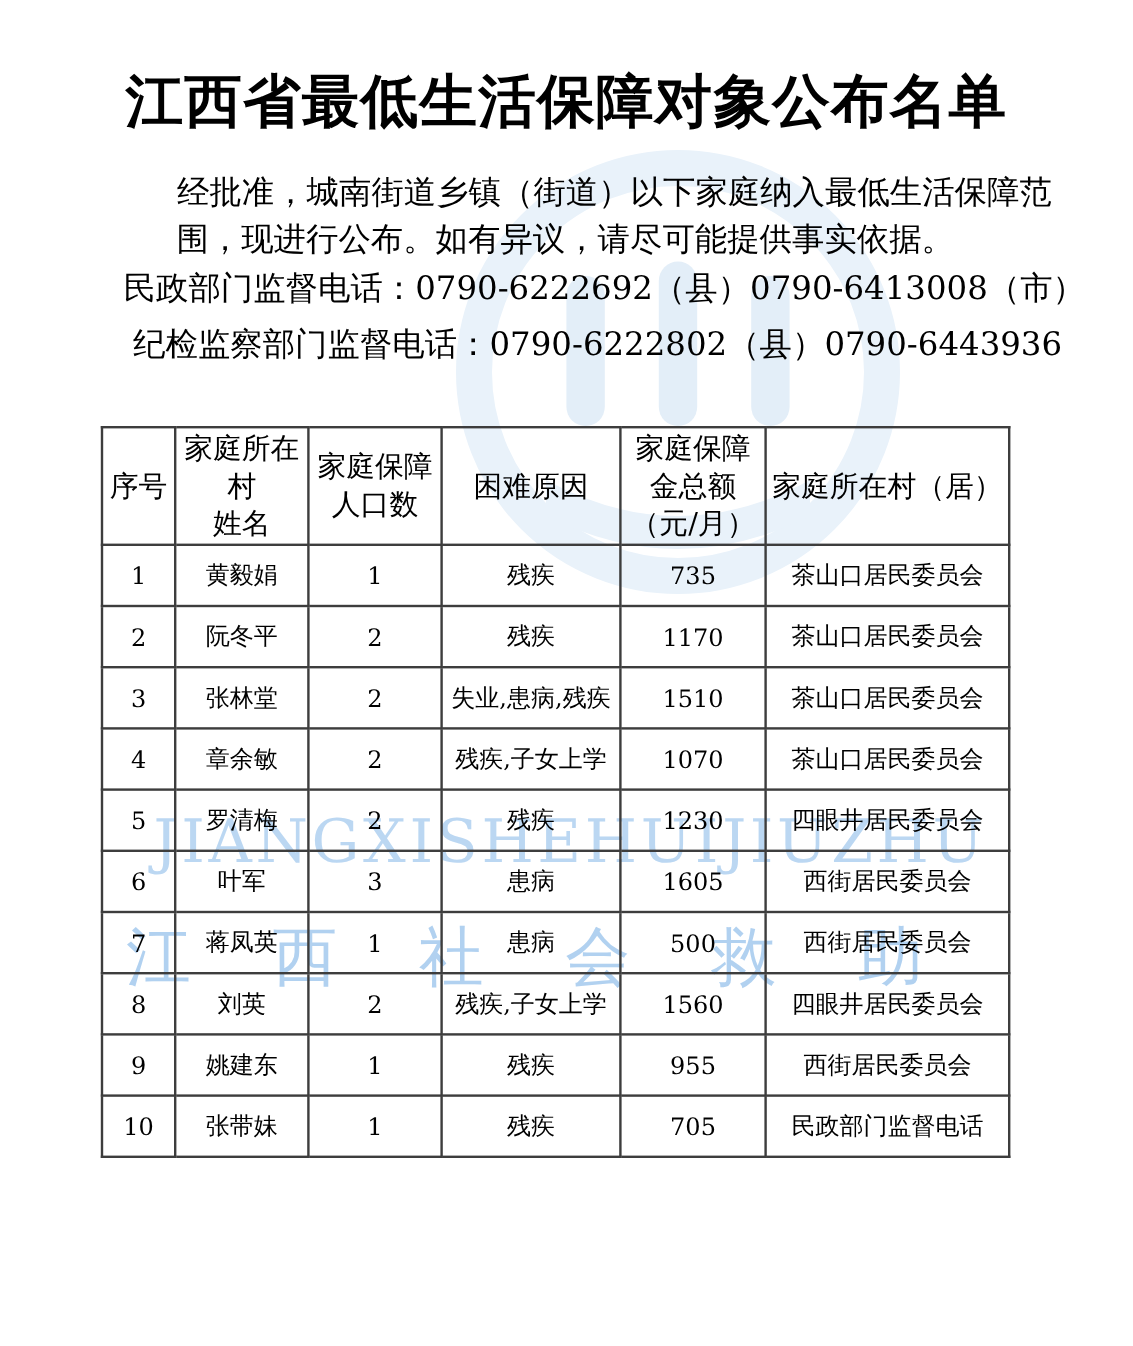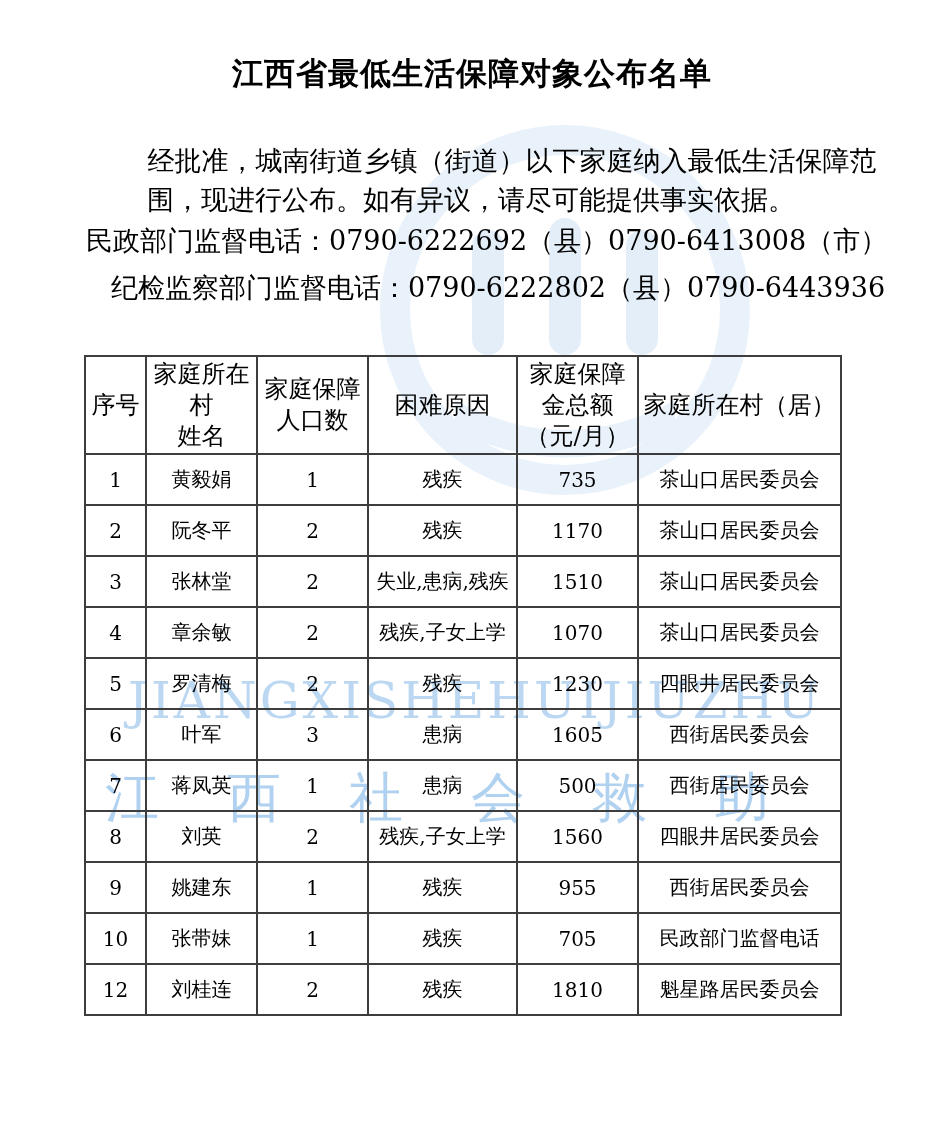--- a/index.html
+++ b/index.html
@@ -53,40 +53,40 @@
     position: absolute;
     inset: 0;
     z-index: 1;
   }
   .doc-title {
     position: absolute;
     top: 53px;
     left: 0;
     width: 944px;
     text-align: center;
-    font-size: 31px;
+    font-size: 48px;
     font-weight: bold;
     margin: 0;
     letter-spacing: 1px;
   }
   .para {
     position: absolute;
     left: 63px;
     width: 816px;
     font-size: 27px;
     line-height: 39px;
     margin: 0;
     text-align: center;
   }
   .para-intro {
     top: 141px;
     text-indent: 82px;
   }
   .para-phone1 {
-    left: 86px;
+    left: 103px;
     top: 221px;
     width: 790px;
     white-space: nowrap;
   }
   .para-phone2 {
     left: 103px;
     top: 268px;
     width: 790px;
     white-space: nowrap;
   }
@@ -242,25 +242,17 @@
             <td>西街居民委员会</td>
           </tr>
           <tr>
             <td>10</td>
             <td>张带妹</td>
             <td>1</td>
             <td>残疾</td>
             <td>705</td>
             <td>民政部门监督电话</td>
           </tr>
-          <tr>
-            <td>12</td>
-            <td>刘桂连</td>
-            <td>2</td>
-            <td>残疾</td>
-            <td>1810</td>
-            <td>魁星路居民委员会</td>
-          </tr>
         </tbody>
     </table>
 
   </div>
 </div>
 
 </body></html>

